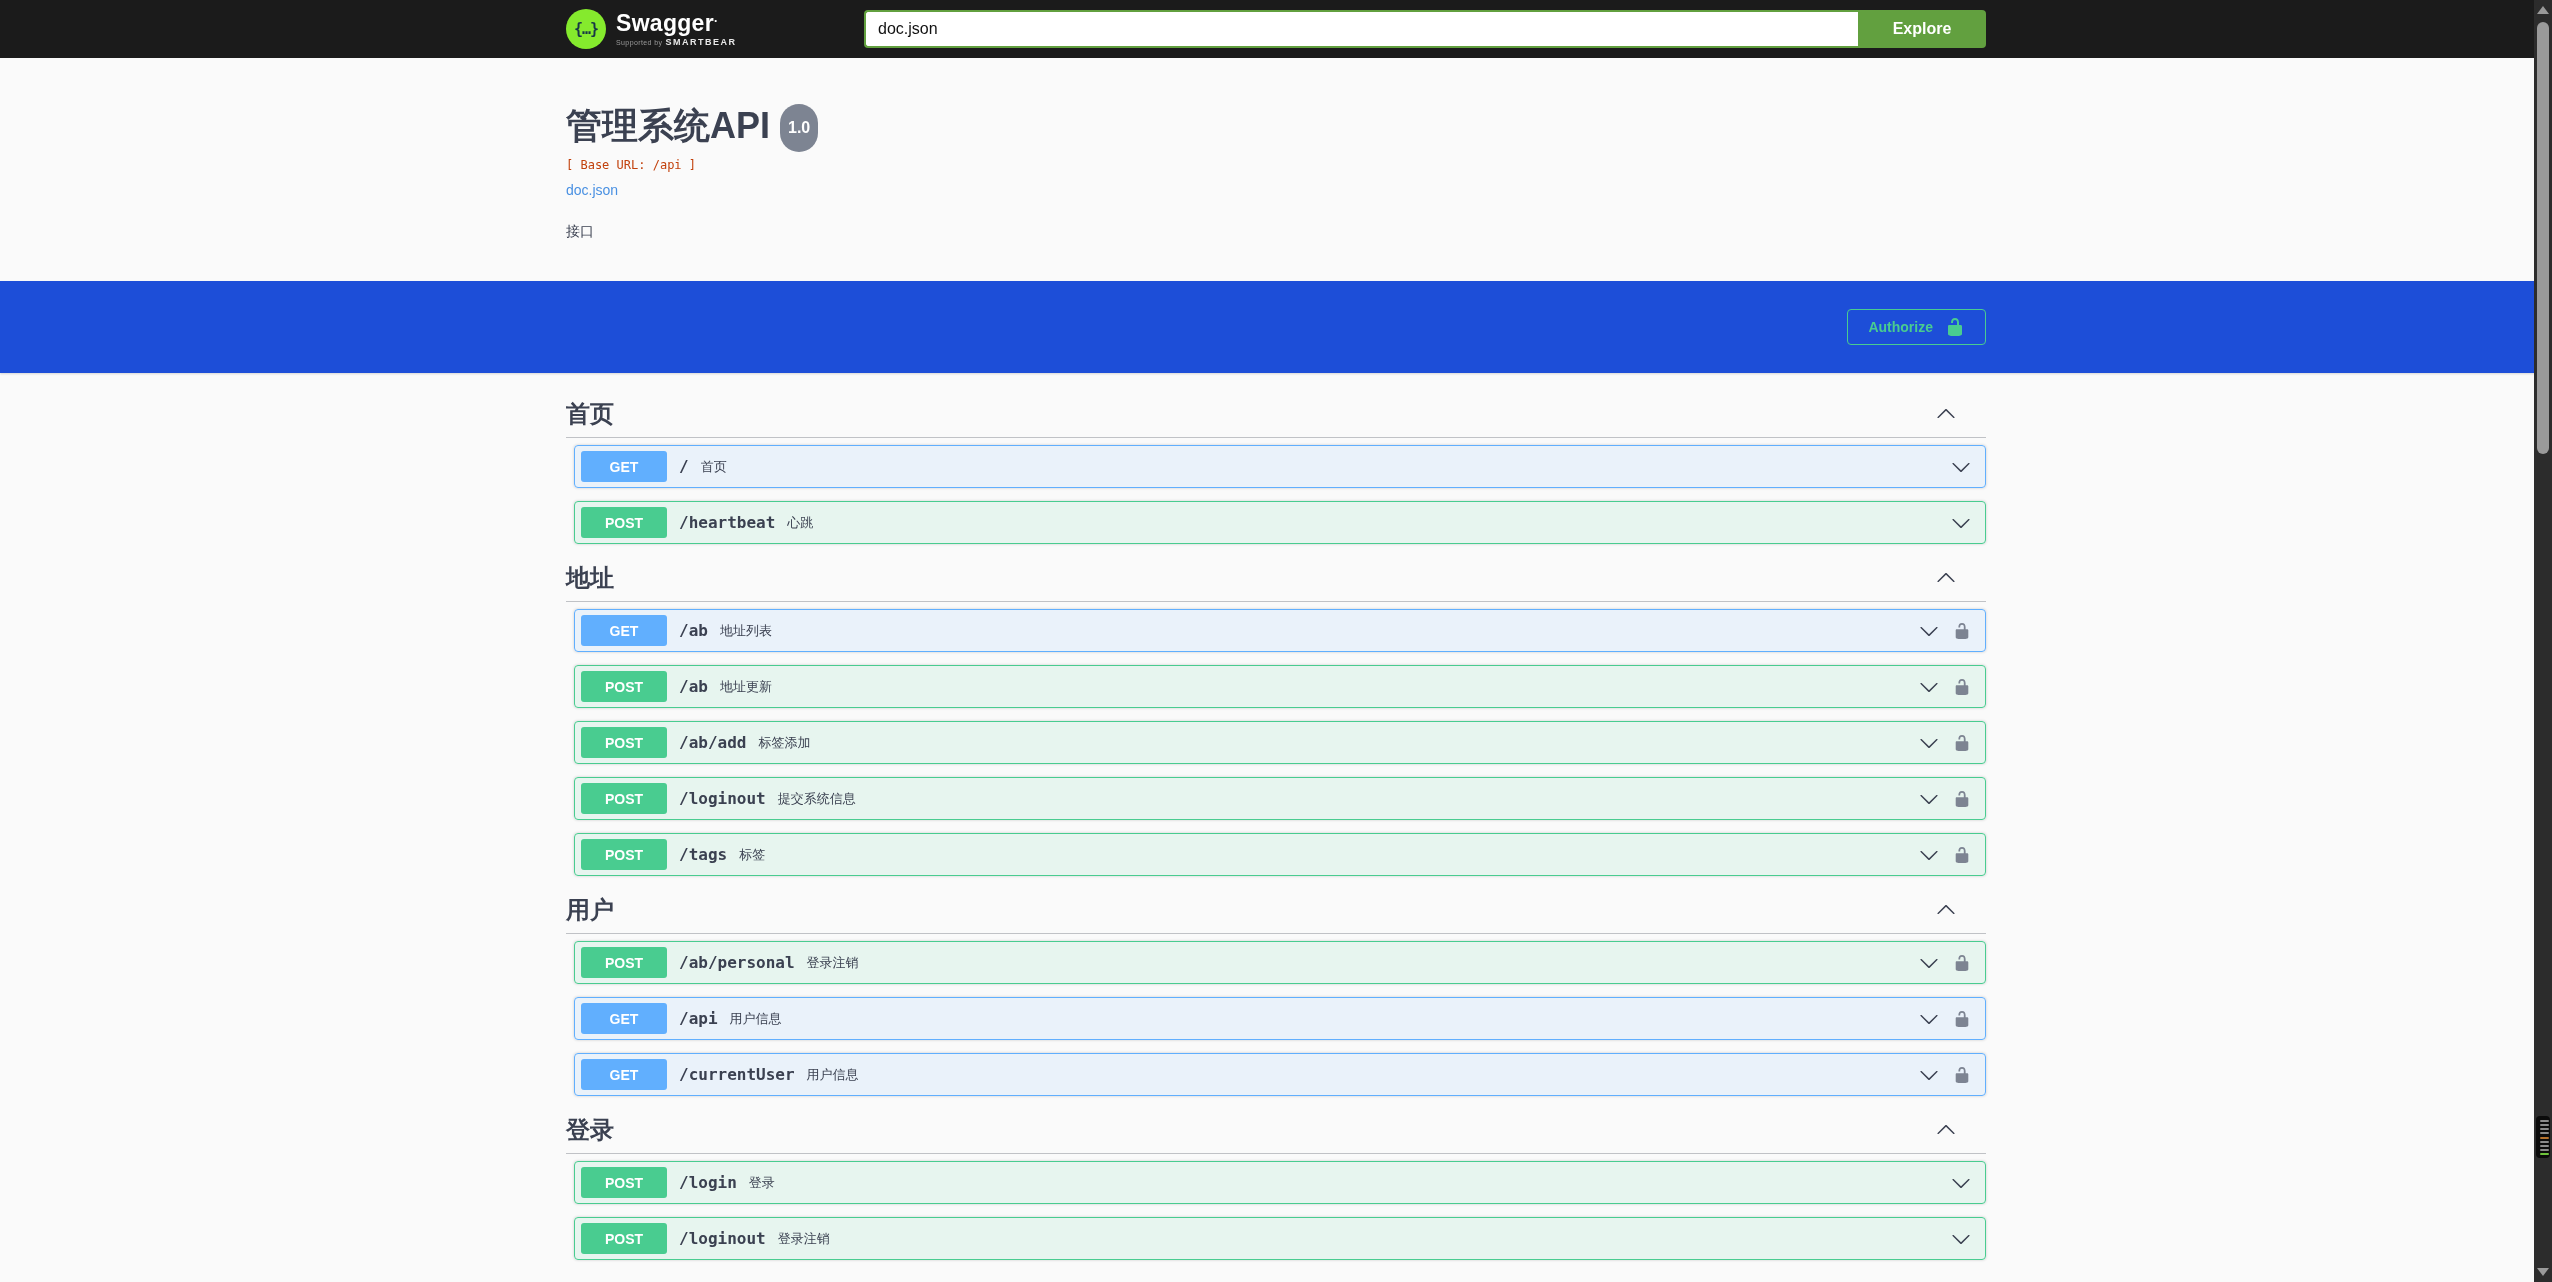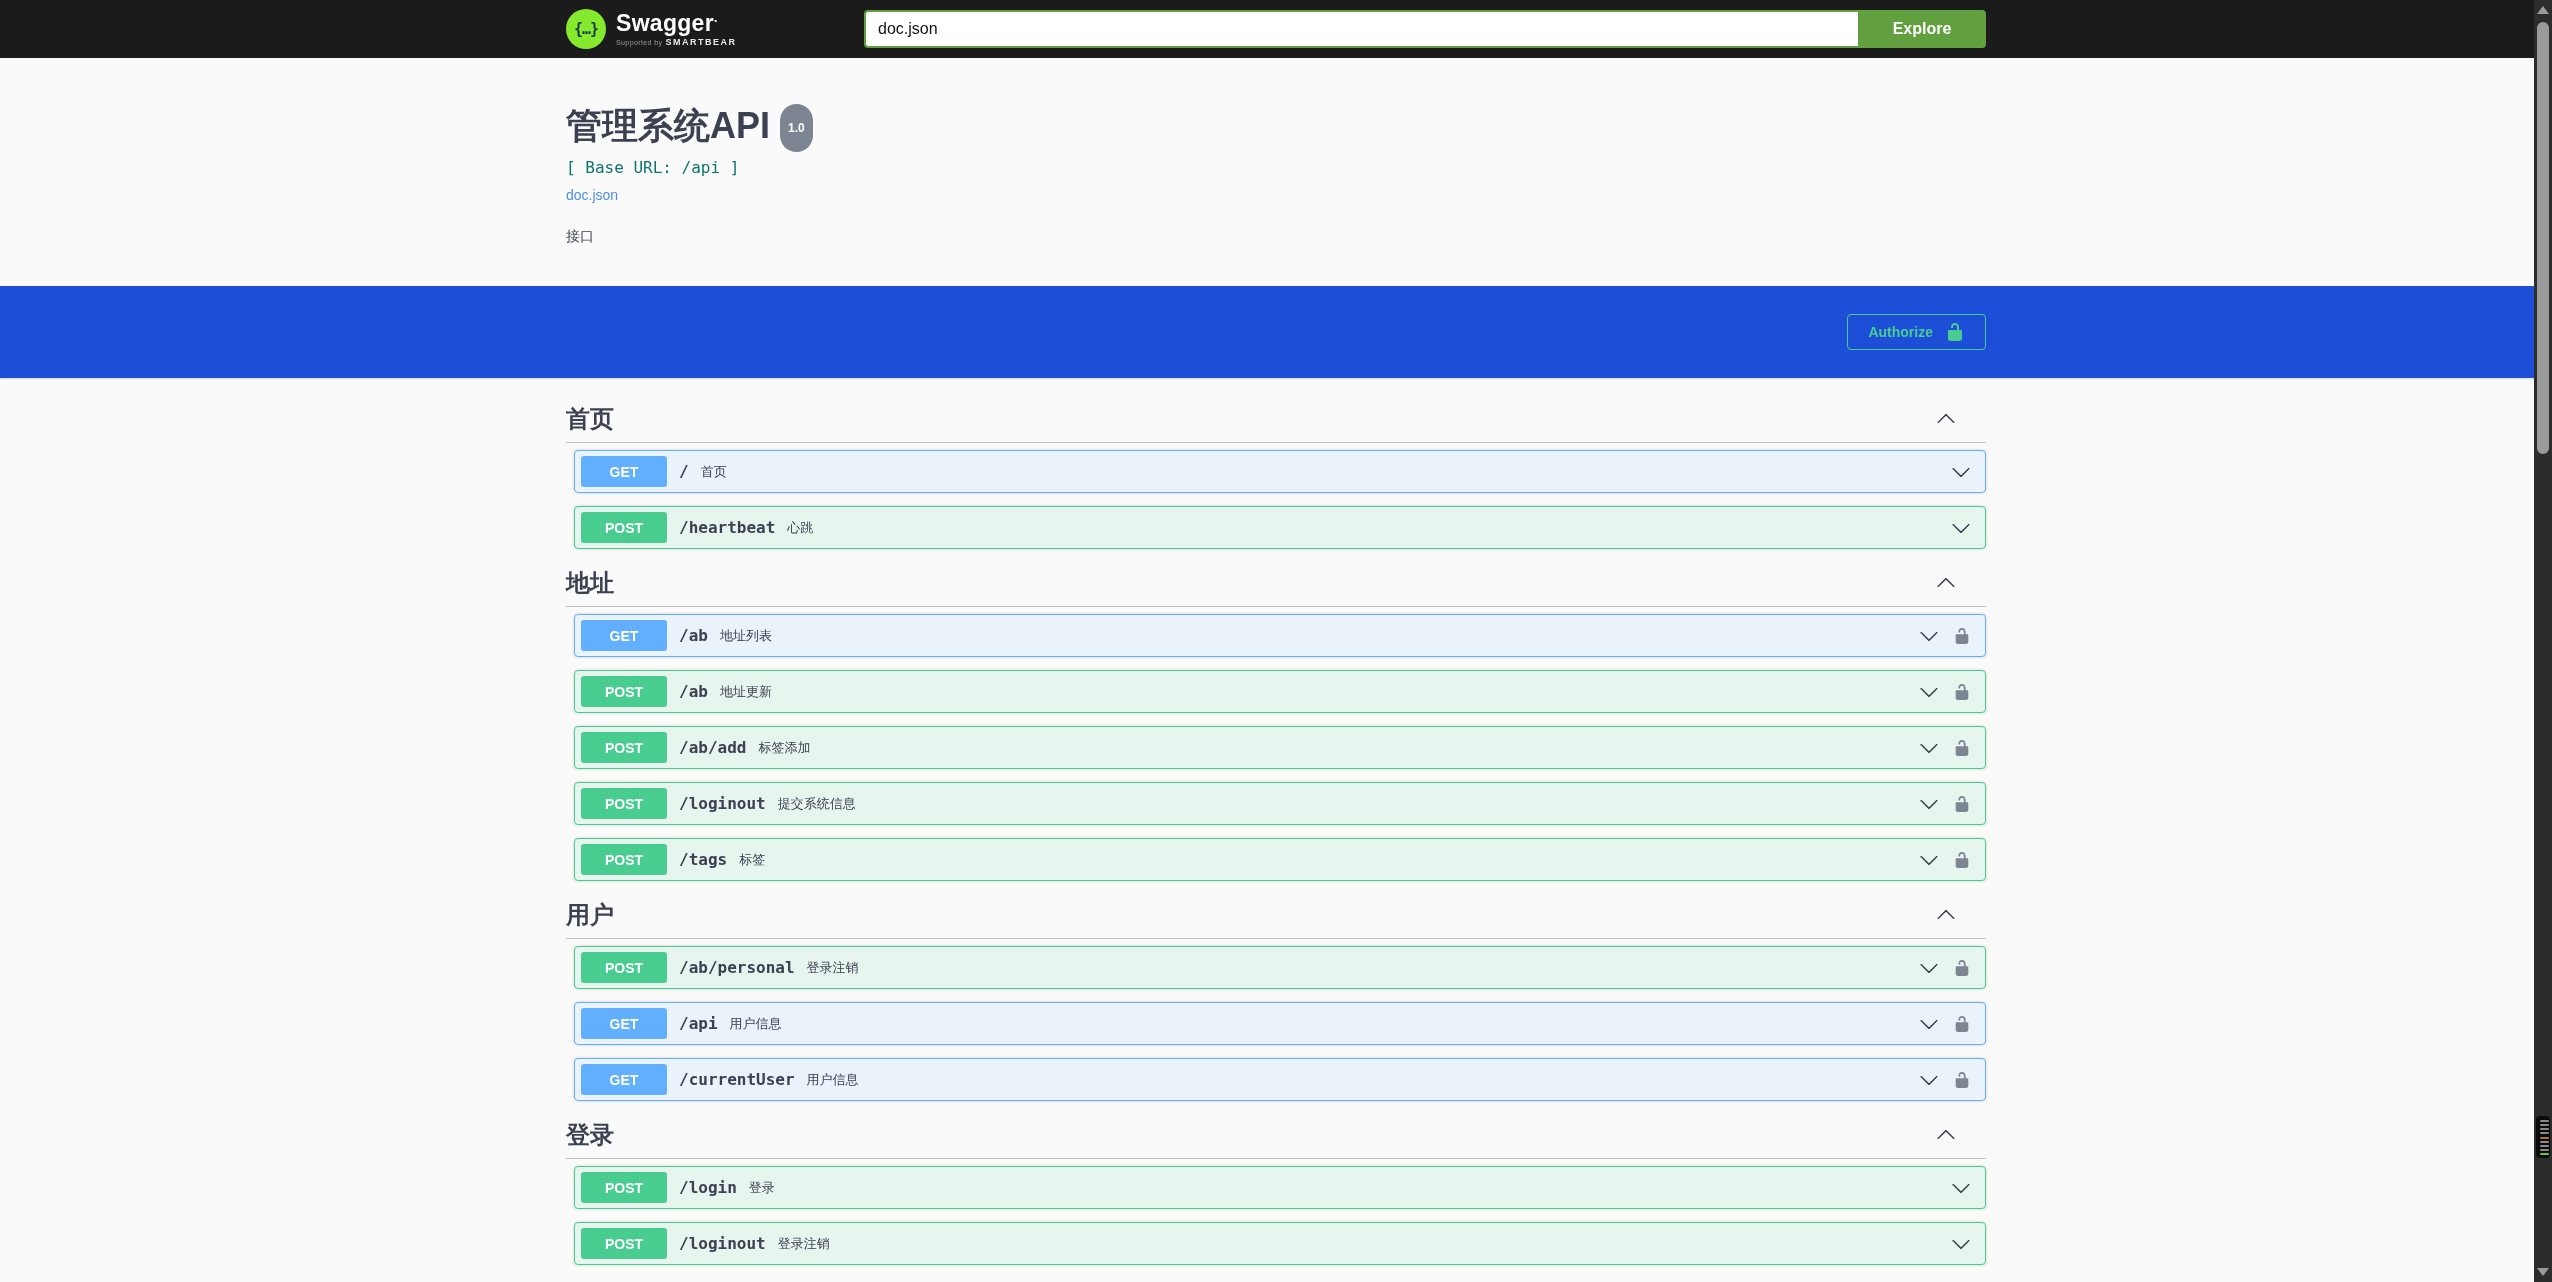--- a/index.html
+++ b/index.html
@@ -27,22 +27,22 @@
                   color:#111; outline:none; background:#fff;
                   font-family:"Liberation Sans", sans-serif; }
   .explore-btn { width:128px; background:#62a03f; color:#fff; border:none;
                  border-radius:0 4px 4px 0; font-size:16px; font-weight:bold; cursor:pointer; }
 
   
   .info { padding:48px 0 40px; background:#fafafa; }
   .api-title { font-size:36px; font-weight:bold; color:#3b4151; line-height:40px; }
   .version-badge { display:inline-block; vertical-align:top; margin-left:10px; margin-top:-2px;
                    background:#7d8492; color:#fff; border-radius:57px;
-                   font-size:12px; font-weight:bold; padding:4px 8px; }
-  .base-url { margin-top:6px; font-family:"DejaVu Sans Mono", monospace; font-size:16px; color:#0f766e; }
+                   font-size:16px; font-weight:bold; padding:4px 8px; }
+  .base-url { margin-top:6px; font-family:"DejaVu Sans Mono", monospace; font-size:12px; color:#c2410c; }
   .spec-link { display:inline-block; margin-top:10px; color:#4990e2; font-size:14px;
                text-decoration:none; cursor:pointer; }
   .api-desc { margin-top:24px; font-size:14px; color:#3b4151; }
 
   
   .scheme-container { background:#1d4ed8; padding:28px 0; box-shadow:0 1px 2px 0 rgba(0,0,0,.15); }
   .scheme-container .container { display:flex; justify-content:flex-end; }
   .authorize-btn { display:flex; align-items:center; gap:12px; height:36px; padding:0 20px;
                    background:transparent; border:1.5px solid #49cc90; border-radius:4px;
                    color:#49cc90; font-size:14px; font-weight:bold; cursor:pointer; }

